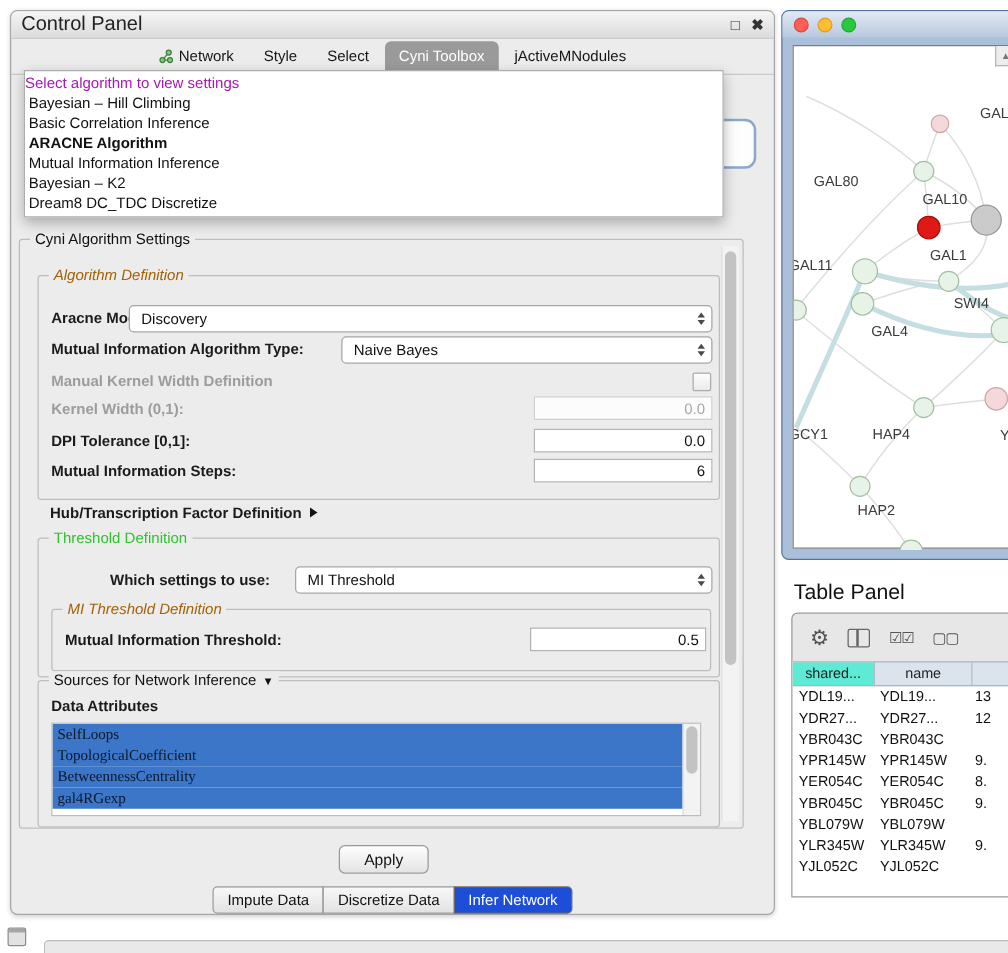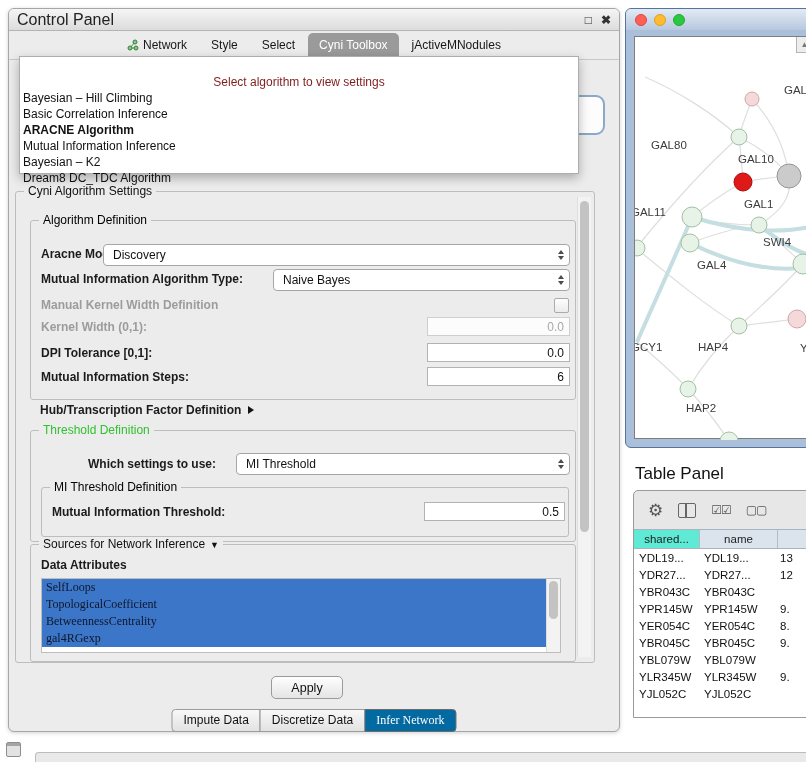--- a/index.html
+++ b/index.html
@@ -14,29 +14,29 @@
   .cp-title{font-size:16px;color:#222;}
   .cp-tb-icons{margin-left:auto;display:flex;gap:9px;align-items:center;color:#333;}
   .cp-tb-icons span{cursor:default;font-size:12px;line-height:12px;}
   .tabbar{position:absolute;left:0;top:22px;right:0;height:28px;display:flex;justify-content:center;
     align-items:center;border-bottom:1px solid #c8c8c8;gap:2px;padding-bottom:0;}
   .tab{padding:5px 11px 6px 11px;color:#161616;display:flex;align-items:center;gap:4px;}
   .tab.active{background:#9a9a9a;color:#fff;border-radius:5px 5px 0 0;}
   
   .dd-popup{position:absolute;left:10px;top:47px;width:560px;height:118px;background:#fff;
     border:1px solid #adadad;box-shadow:0 4px 10px rgba(0,0,0,.28);z-index:50;padding-top:1px;box-sizing:border-box;}
-  .dd-placeholder{color:#7f1d1d;text-align:center;height:16px;line-height:16px;margin-top:16px;}
+  .dd-placeholder{color:#a21caf;text-align:left;height:16px;line-height:16px;}
   .dd-item{height:16px;line-height:16px;padding-left:3px;white-space:nowrap;}
   .dd-item.selected{font-weight:bold;}
   .combo-fragment{position:absolute;left:556px;top:86px;width:36px;height:36px;background:#fdfdfd;
     border:2px solid #8ba7c9;border-radius:9px;z-index:5;}
   
   .group{position:absolute;border:1px solid #bdbdbd;border-radius:3px;}
   .legend{position:absolute;top:-8px;left:8px;background:#ececec;padding:0 4px;font-size:12px;white-space:nowrap;}
-  .legend.blue{color:#000000;}
+  .legend.blue{color:#a16207;font-style:italic;}
   .legend.green{color:#2fc12f;}
   .lbl{position:absolute;font-weight:bold;color:#1b1b1b;white-space:nowrap;}
   .lbl.dis{color:#9c9c9c;}
   .combo{position:absolute;height:22px;background:#fff;border:1px solid #a6a6a6;border-radius:4px;
     display:flex;align-items:center;padding:0 20px 0 9px;box-sizing:border-box;}
   .updown{position:absolute;right:5px;top:50%;transform:translateY(-50%);display:flex;flex-direction:column;gap:2px;}
   .updown i{display:block;width:0;height:0;border-left:3.5px solid transparent;border-right:3.5px solid transparent;}
   .updown .u{border-bottom:4px solid #4a4a4a;}
   .updown .d{border-top:4px solid #4a4a4a;}
   .field{position:absolute;height:19px;background:#fff;border:1px solid #b3b3b3;
@@ -53,21 +53,21 @@
   .vscroll{position:absolute;background:#f3f3f3;border-left:1px solid #dedede;}
   .vthumb{position:absolute;left:1.5px;width:9px;background:#c3c3c3;border-radius:5px;}
   .apply-btn{position:absolute;left:262px;top:667px;width:70px;height:21px;border:1px solid #9a9a9a;
     border-radius:5px;background:linear-gradient(#fefefe,#e4e4e4);display:flex;align-items:center;
     justify-content:center;font-size:12.5px;}
   .btabs{position:absolute;left:50%;top:700px;transform:translateX(-50%);display:flex;}
   .btab{border:1px solid #9b9b9b;background:linear-gradient(#f8f8f8,#e2e2e2);padding:3px 11px;
     margin-left:-1px;white-space:nowrap;}
   .btab:first-child{border-radius:4px 0 0 4px;margin-left:0;}
   .btab:last-child{border-radius:0 4px 4px 0;}
-  .btab.active{background:#0369a1;color:#fff;border-color:#6b6b6b;font-family:Liberation Serif, serif;}
+  .btab.active{background:#1d4ed8;color:#fff;border-color:#6b6b6b;}
   
   .net-window{position:absolute;left:625px;top:8px;width:190px;height:438px;background:#a9bfda;
     border:1px solid #54749e;border-radius:6px;}
   .net-titlebar{position:absolute;left:0;top:0;right:0;height:21px;border-radius:5px 5px 0 0;
     background:linear-gradient(#e2eaf4,#b7c8de);display:flex;align-items:center;padding-left:9px;gap:7px;}
   .light{width:12px;height:12px;border-radius:50%;box-sizing:border-box;}
   .net-canvas{position:absolute;left:8px;top:27px;width:182px;height:403px;background:#fff;border:1px solid #7d7d7d;box-sizing:border-box;}
   .net-scrollstub{position:absolute;left:161px;top:0;width:15px;height:15px;background:#ededed;
     border-left:1px solid #b5b5b5;border-bottom:1px solid #b5b5b5;font-size:8px;color:#777;
     display:flex;align-items:center;justify-content:center;}
@@ -141,21 +141,21 @@
   <div class="combo-fragment"></div>
 
   <div class="dd-popup">
     <div class="dd-placeholder">Select algorithm to view settings</div>
     <div>
         <div class="dd-item">Bayesian – Hill Climbing</div>
         <div class="dd-item">Basic Correlation Inference</div>
         <div class="dd-item selected">ARACNE Algorithm</div>
         <div class="dd-item">Mutual Information Inference</div>
         <div class="dd-item">Bayesian – K2</div>
-        <div class="dd-item">Dream8 DC_TDC Algorithm</div>
+        <div class="dd-item">Dream8 DC_TDC Discretize</div>
       </div>
   </div>
 
   <div class="group" style="left:6px;top:182px;width:578px;height:470px;">
     <span class="legend">Cyni Algorithm Settings</span>
 
     <div class="vscroll" style="right:3px;top:5px;bottom:5px;width:13px;">
       <div class="vthumb" style="top:4px;height:72%;"></div>
     </div>
 

